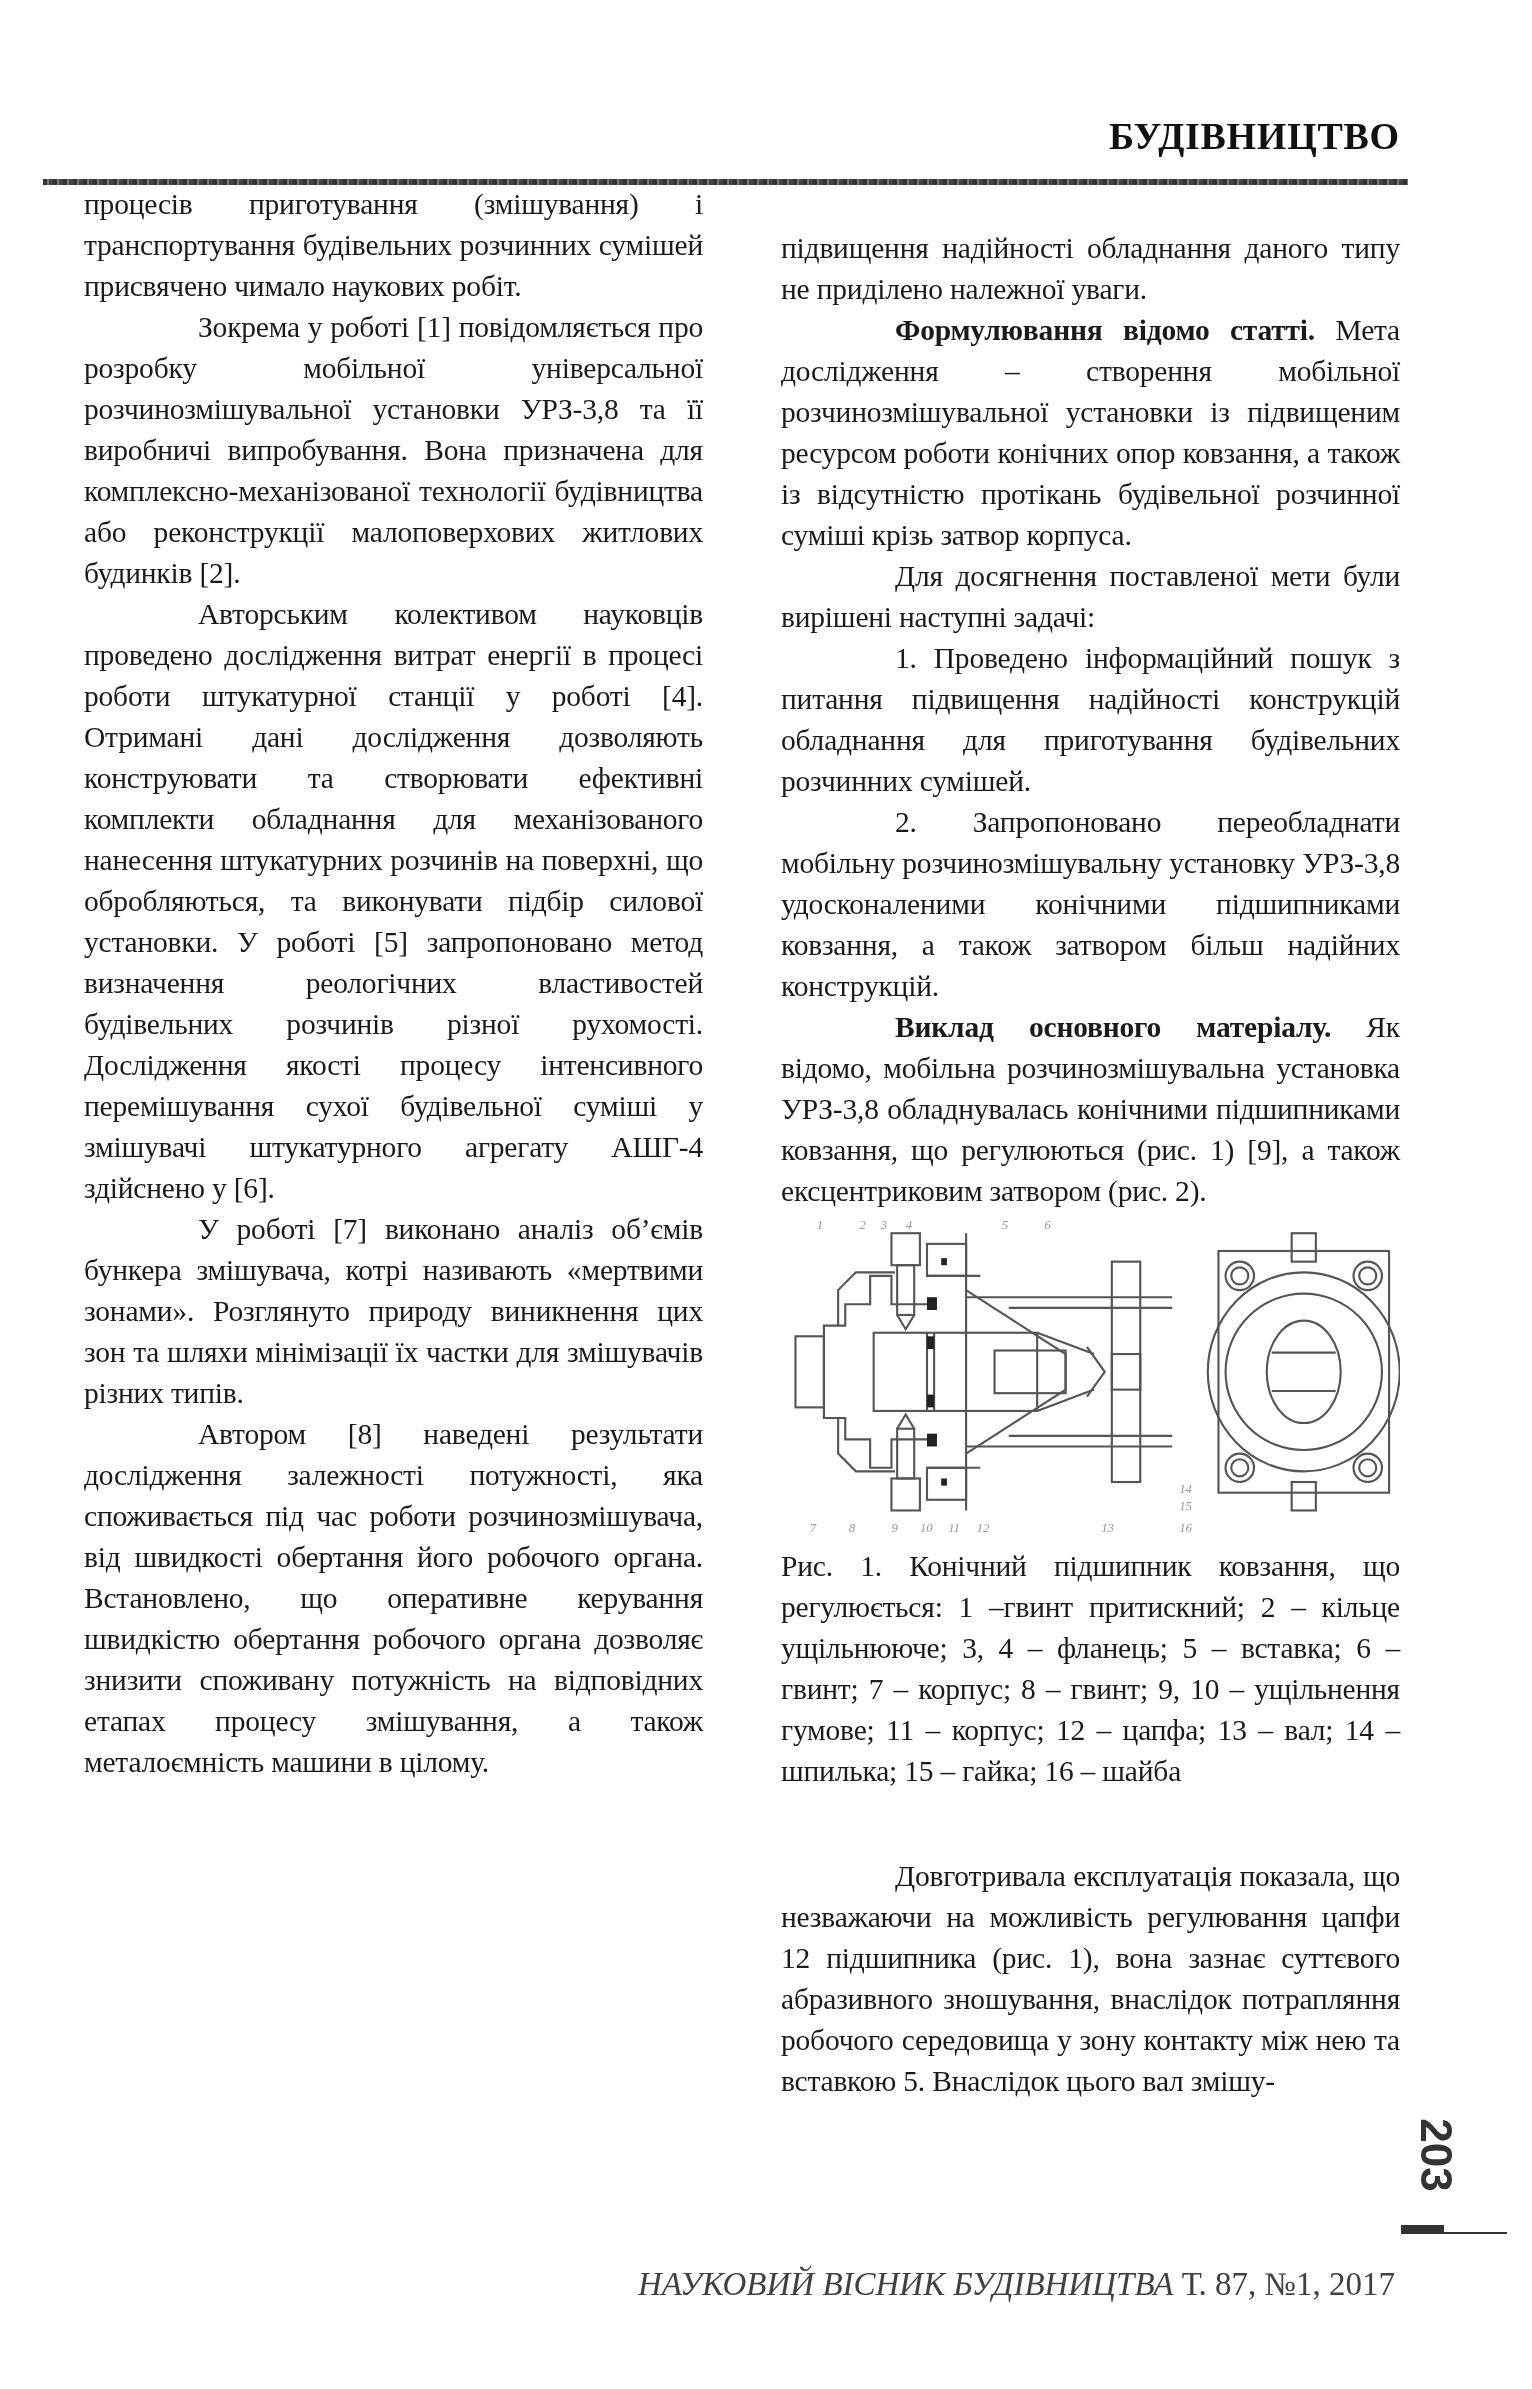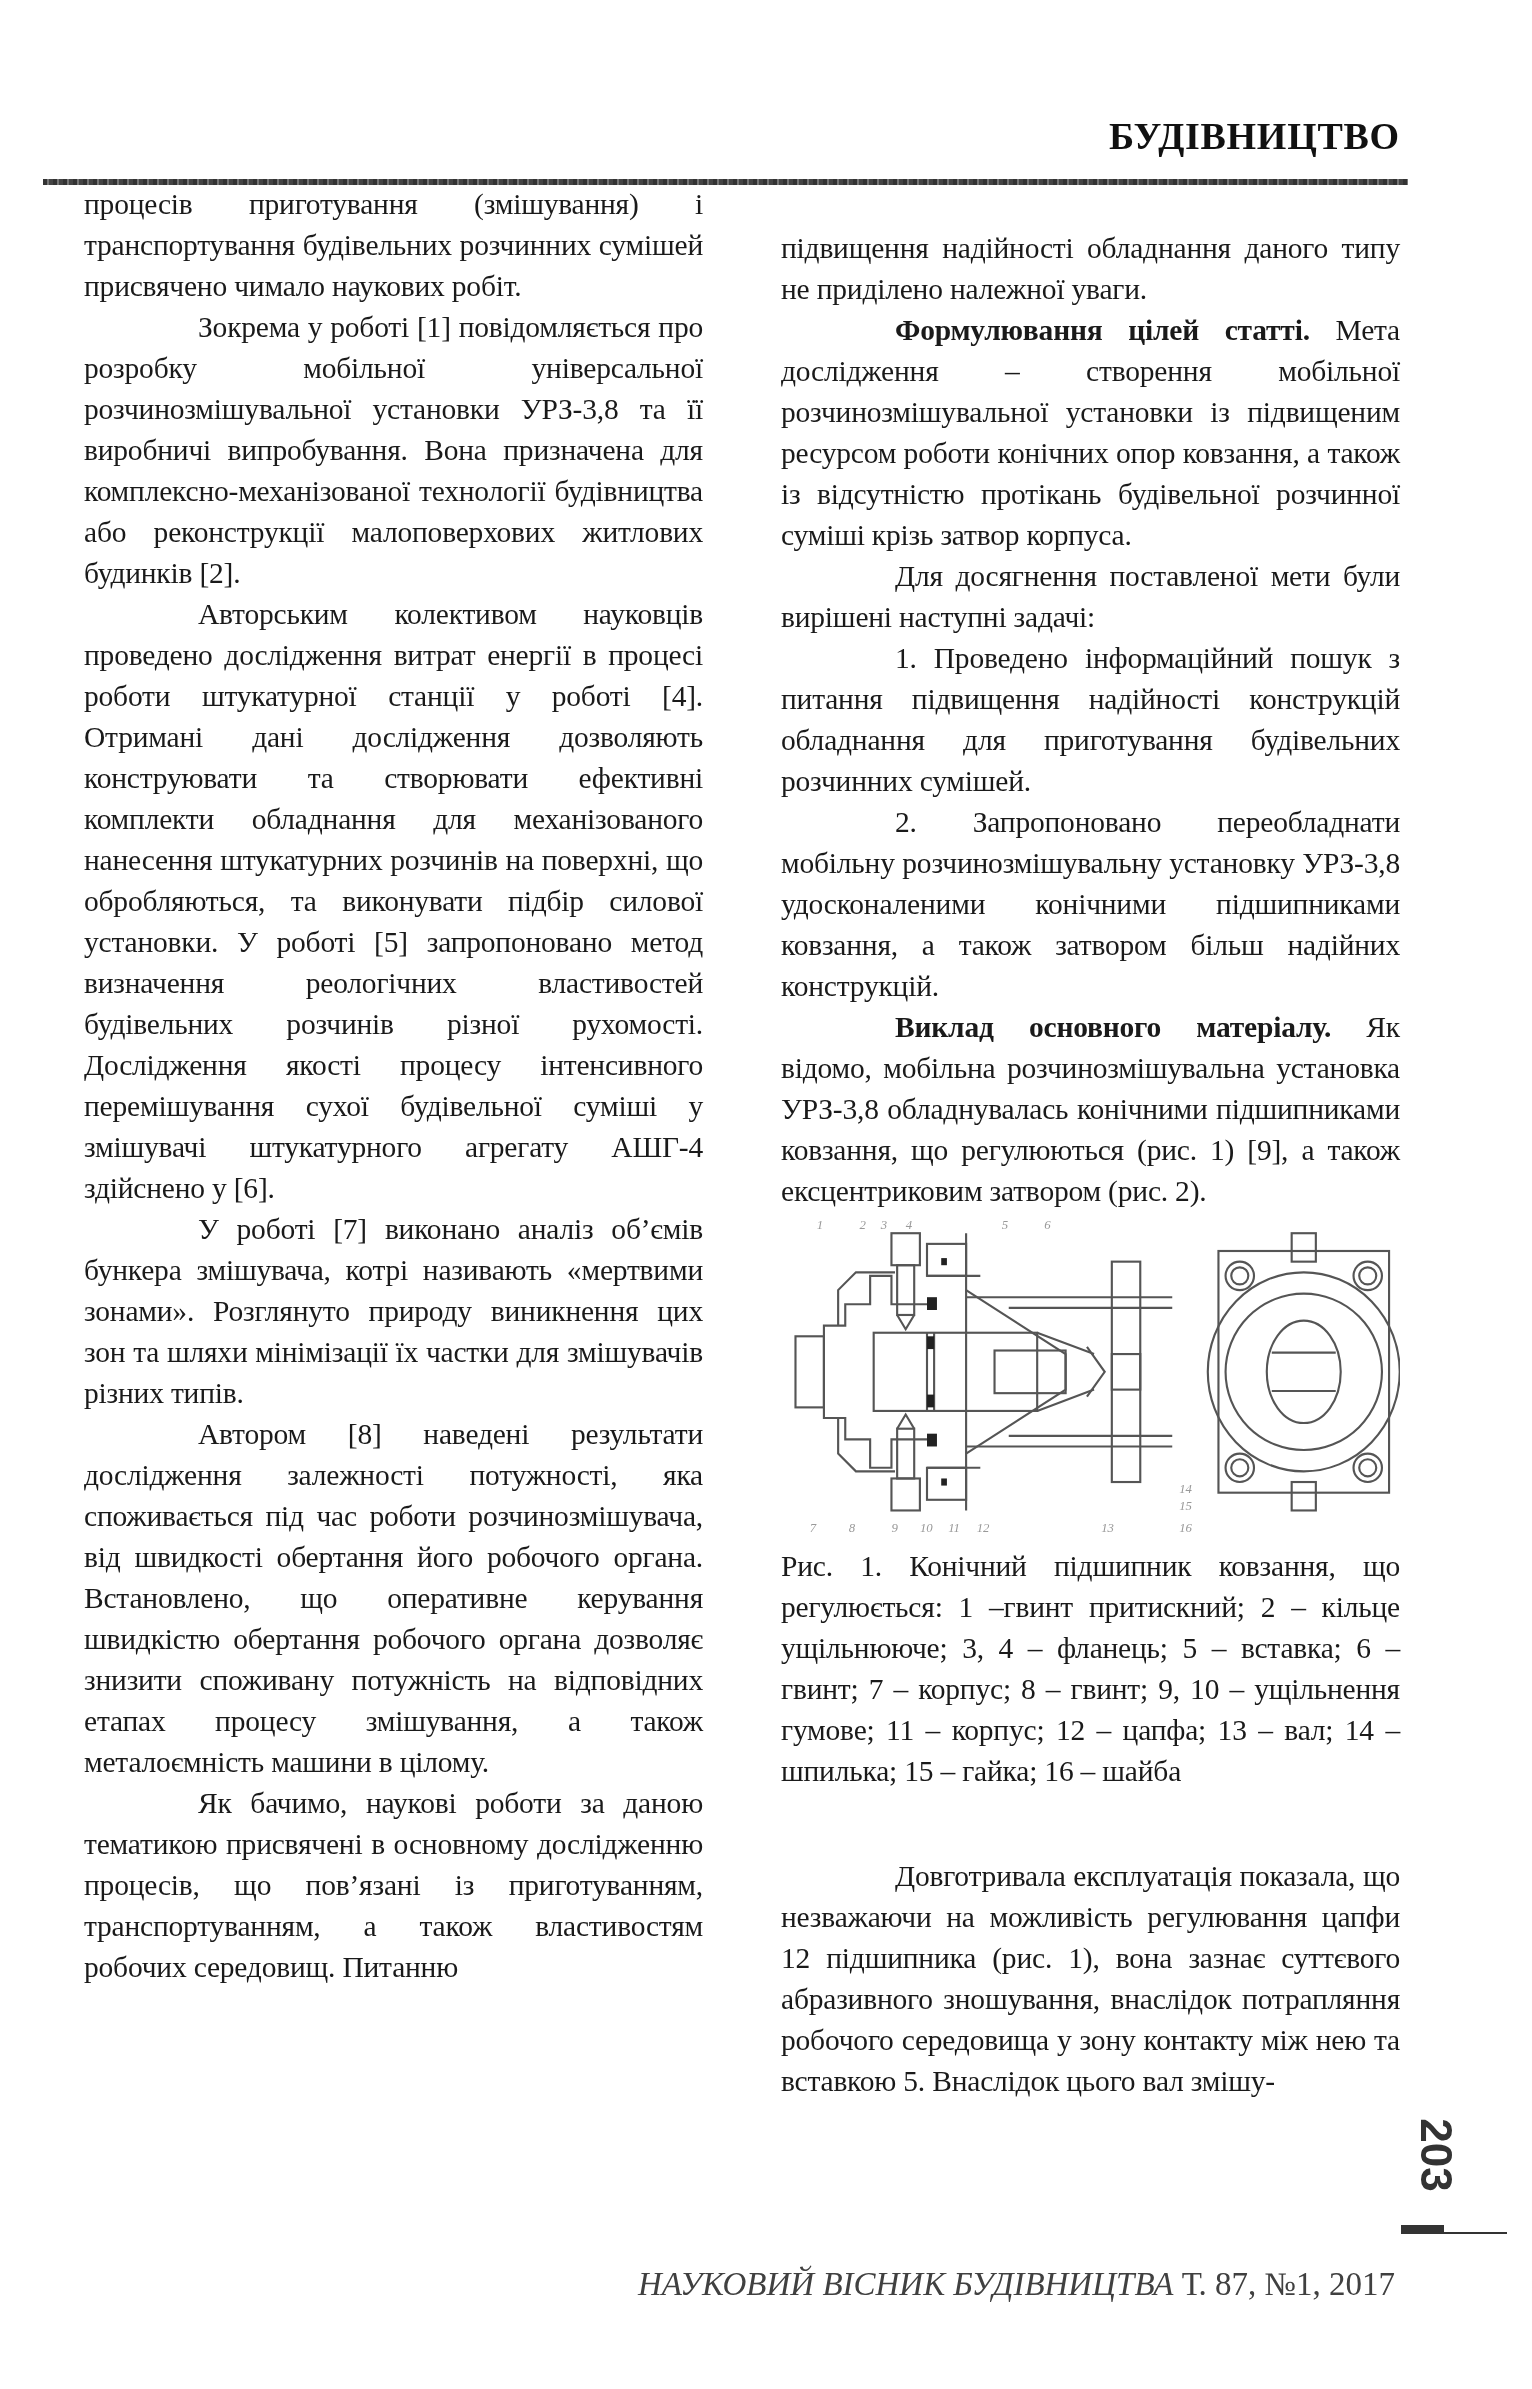--- a/index.html
+++ b/index.html
@@ -62,26 +62,25 @@
 
 <div class="running-head">БУДІВНИЦТВО</div>
 <div class="head-rule"></div>
 
 <div class="col col-left">
   <p>процесів приготування (змішування) і транспортування будівельних розчинних сумішей присвячено чимало наукових робіт.</p>
   <p class="ind">Зокрема у роботі [1] повідомляється про розробку мобільної універсальної розчинозмішувальної установки УРЗ-3,8 та її виробничі випробування. Вона призначена для комплексно-механізованої технології будівництва або реконструкції малоповерхових житлових будинків [2].</p>
   <p class="ind">Авторським колективом науковців проведено дослідження витрат енергії в процесі роботи штукатурної станції у роботі [4]. Отримані дані дослідження дозволяють конструювати та створювати ефективні комплекти обладнання для механізованого нанесення штукатурних розчинів на поверхні, що обробляються, та виконувати підбір силової установки. У роботі [5] запропоновано метод визначення реологічних властивостей будівельних розчинів різної рухомості. Дослідження якості процесу інтенсивного перемішування сухої будівельної суміші у змішувачі штукатурного агрегату АШГ-4 здійснено у [6].</p>
   <p class="ind">У роботі [7] виконано аналіз об’ємів бункера змішувача, котрі називають «мертвими зонами». Розглянуто природу виникнення цих зон та шляхи мінімізації їх частки для змішувачів різних типів.</p>
   <p class="ind">Автором [8] наведені результати дослідження залежності потужності, яка споживається під час роботи розчинозмішувача, від швидкості обертання його робочого органа. Встановлено, що оперативне керування швидкістю обертання робочого органа дозволяє знизити споживану потужність на відповідних етапах процесу змішування, а також металоємність машини в цілому.</p>
-  <p class="ind">Як бачимо, наукові роботи за даною тематикою присвячені в основному дослідженню процесів, що пов’язані із приготуванням, транспортуванням, а також властивостям робочих середовищ. Питанню</p>
 </div>
 
 <div class="col col-right">
   <p>підвищення надійності обладнання даного типу не приділено належної уваги.</p>
-  <p class="ind"><b>Формулювання цілей статті.</b><span> Мета дослідження – створення мобільної розчинозмішувальної установки із підвищеним ресурсом роботи конічних опор ковзання, а також із відсутністю протікань будівельної розчинної суміші крізь затвор корпуса.</span></p>
+  <p class="ind"><b>Формулювання відомо статті.</b><span> Мета дослідження – створення мобільної розчинозмішувальної установки із підвищеним ресурсом роботи конічних опор ковзання, а також із відсутністю протікань будівельної розчинної суміші крізь затвор корпуса.</span></p>
   <p class="ind">Для досягнення поставленої мети були вирішені наступні задачі:</p>
   <p class="ind">1. Проведено інформаційний пошук з питання підвищення надійності конструкцій обладнання для приготування будівельних розчинних сумішей.</p>
   <p class="ind">2. Запропоновано переобладнати мобільну розчинозмішувальну установку УРЗ-3,8 удосконаленими конічними підшипниками ковзання, а також затвором більш надійних конструкцій.</p>
   <p class="ind"><b>Виклад основного матеріалу.</b><span> Як відомо, мобільна розчинозмішувальна установка УРЗ-3,8 обладнувалась конічними підшипниками ковзання, що регулюються (рис. 1) [9], а також ексцентриковим затвором (рис. 2).</span></p>
 
   <div class="figure">
     <svg viewBox="0 0 870 460" style="font-size:41.5px">
       <g fill="none" stroke="#555" stroke-width="3">
 
         <g>

